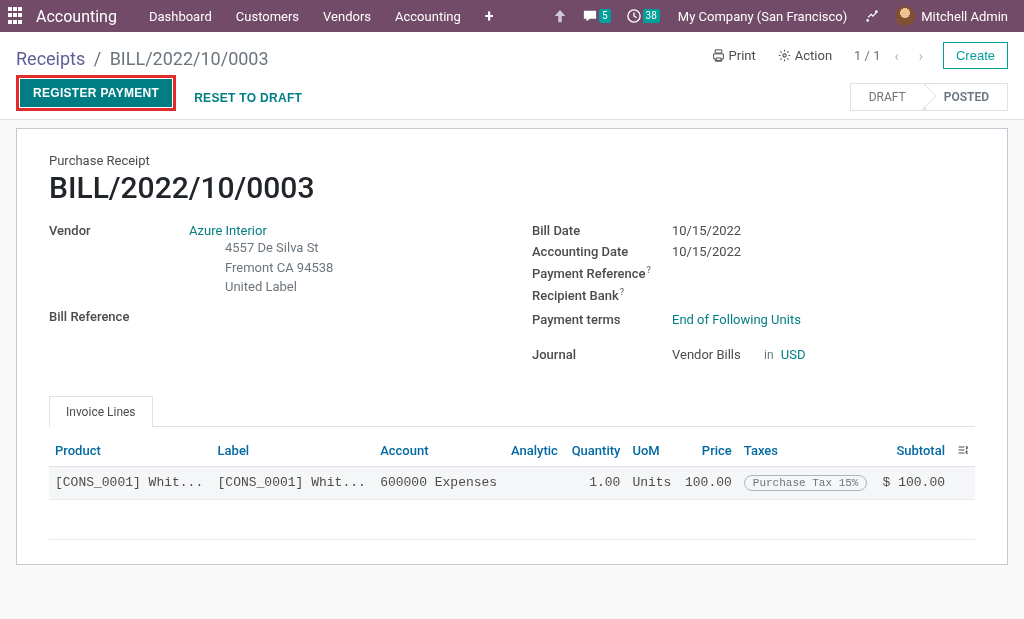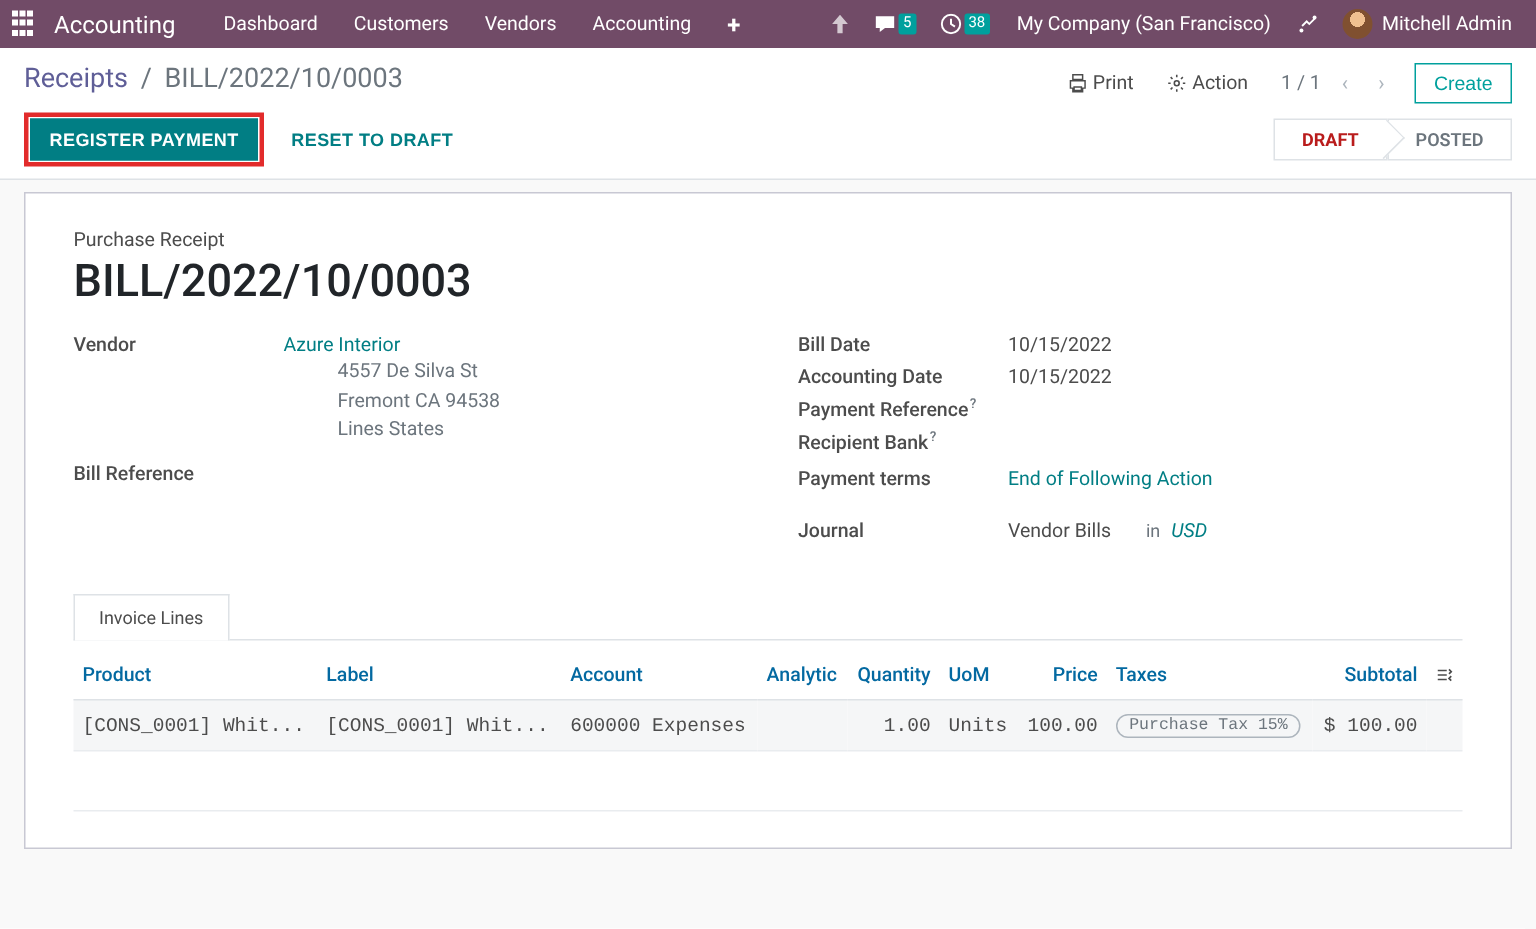--- a/index.html
+++ b/index.html
@@ -13,36 +13,36 @@
   .menu-item { padding: 0 12px; height: 32px; display: flex; align-items: center; cursor: pointer; font-size: 13px; }
   .plus-item { font-size: 16px; font-weight: bold; }
   .nav-spacer { flex: 1; }
   .nav-icon { padding: 0 8px; height: 32px; display: flex; align-items: center; cursor: pointer; position: relative; }
   .badge-sm { background: #00a09d; color: #fff; font-size: 10px; padding: 0 3px; border-radius: 2px; margin-left: 2px; line-height: 14px; }
   .company { padding: 0 10px; font-size: 13px; }
   .avatar { width: 20px; height: 20px; border-radius: 50%; background: radial-gradient(circle at 50% 35%, #f0c090 30%, #805030 31%); margin-right: 6px; }
   
   
   .cp { background: #fff; border-bottom: 1px solid #dee2e6; }
-  .cp-row1 { display: flex; align-items: flex-start; padding: 10px 16px 6px; }
+  .cp-row1 { display: flex; align-items: flex-end; padding: 10px 16px 6px; }
   .breadcrumb { font-size: 18px; color: #5f5e97; }
   .breadcrumb .sep { color: #6c757d; margin: 0 4px; }
   .breadcrumb .current { color: #6c757d; }
   .cp-right { margin-left: auto; display: flex; align-items: center; gap: 6px; }
   .cp-btn { display: inline-flex; align-items: center; gap: 4px; padding: 4px 8px; color: #4c4c4c; cursor: pointer; font-size: 13px; }
   .pager { display: flex; align-items: center; gap: 8px; color: #6c757d; margin: 0 8px; }
   .pager-arrow { padding: 2px 6px; color: #adb5bd; cursor: pointer; font-size: 14px; }
   .create-btn { border: 1px solid #00a09d; color: #00a09d; background: #fff; padding: 5px 12px; cursor: pointer; font-size: 13px; }
   
-  .cp-row2 { display: flex; align-items: center; padding: 0 16px 8px; }
+  .cp-row2 { display: flex; align-items: flex-end; padding: 0 16px 8px; }
   .highlight-box { border: 3px solid #e22b2b; padding: 1px; }
   .reg-btn { background: #017e84; color: #fff; border: 1px solid #017e84; padding: 6px 12px; font-size: 12px; font-weight: 600; letter-spacing: 0.3px; cursor: pointer; }
   .reset-btn { background: transparent; color: #017e84; border: none; padding: 6px 12px; font-size: 12px; font-weight: 600; letter-spacing: 0.3px; cursor: pointer; margin-left: 6px; }
   .status-bar { margin-left: auto; display: flex; }
-  .status-item { padding: 6px 18px; color: #b91c1c; font-size: 12px; font-weight: 700; border: 1px solid #dee2e6; position: relative; cursor: pointer; }
+  .status-item { padding: 6px 18px; color: #737373; font-size: 12px; font-weight: 400; border: 1px solid #dee2e6; position: relative; cursor: pointer; }
   .status-item.active { color: #6c757d; font-weight: 600; }
   .status-item:first-child::after { content: ''; position: absolute; right: -8px; top: 0; bottom: 0; width: 16px; background: #fff; border-right: 1px solid #dee2e6; border-top: 1px solid #dee2e6; transform: rotate(45deg) scaleY(0.77); z-index: 1; }
   
   
   .sheet-wrap { padding: 8px 16px; }
   .sheet { background: #fff; border: 1px solid #c8c8d3; padding: 24px 32px; max-width: 100%; }
   .rec-type { font-size: 13px; color: #4c4c4c; margin-bottom: 2px; }
   .rec-title { font-size: 30px; font-weight: 500; color: #212529; margin-bottom: 18px; }
   .two-col { display: flex; gap: 40px; }
   .col { flex: 1; }
@@ -170,21 +170,21 @@
     <h1 class="rec-title">BILL/2022/10/0003</h1>
 
     <div class="two-col">
       <div class="col">
         <div class="field-row" style="align-items:flex-start;">
           <div class="field-label">Vendor</div>
           <div>
             <div class="field-value link-val">Azure Interior</div>
             <div class="addr-line">4557 De Silva St</div>
             <div class="addr-line">Fremont CA 94538</div>
-            <div class="addr-line">Lines States</div>
+            <div class="addr-line">United Label</div>
           </div>
         </div>
         <div class="field-row" style="margin-top:12px;">
           <div class="field-label">Bill Reference</div>
           <div class="field-value"></div>
         </div>
       </div>
 
       <div class="col">
         <div class="field-row">
@@ -198,28 +198,28 @@
         <div class="field-row">
           <div class="field-label"><span>Payment Reference</span><span class="help-q">?</span></div>
           <div class="field-value"></div>
         </div>
         <div class="field-row">
           <div class="field-label"><span>Recipient Bank</span><span class="help-q">?</span></div>
           <div class="field-value"></div>
         </div>
         <div class="field-row" style="margin-top:8px;">
           <div class="field-label">Payment terms</div>
-          <div class="field-value link-val">End of Following Action</div>
+          <div class="field-value link-val">End of Following Units</div>
         </div>
         <div class="field-row" style="margin-top:20px;">
           <div class="field-label">Journal</div>
           <div class="field-value">
             <span>Vendor Bills</span>
             <span class="inline-note">in</span>
-            <span class="link-val" style="margin-left:4px;font-style:italic;">USD</span>
+            <span class="link-val" style="margin-left:4px;">USD</span>
           </div>
         </div>
       </div>
     </div>
 
     <div class="tabs">
       <div class="tab active">Invoice Lines</div>
     </div>
 
     <table class="tbl">

